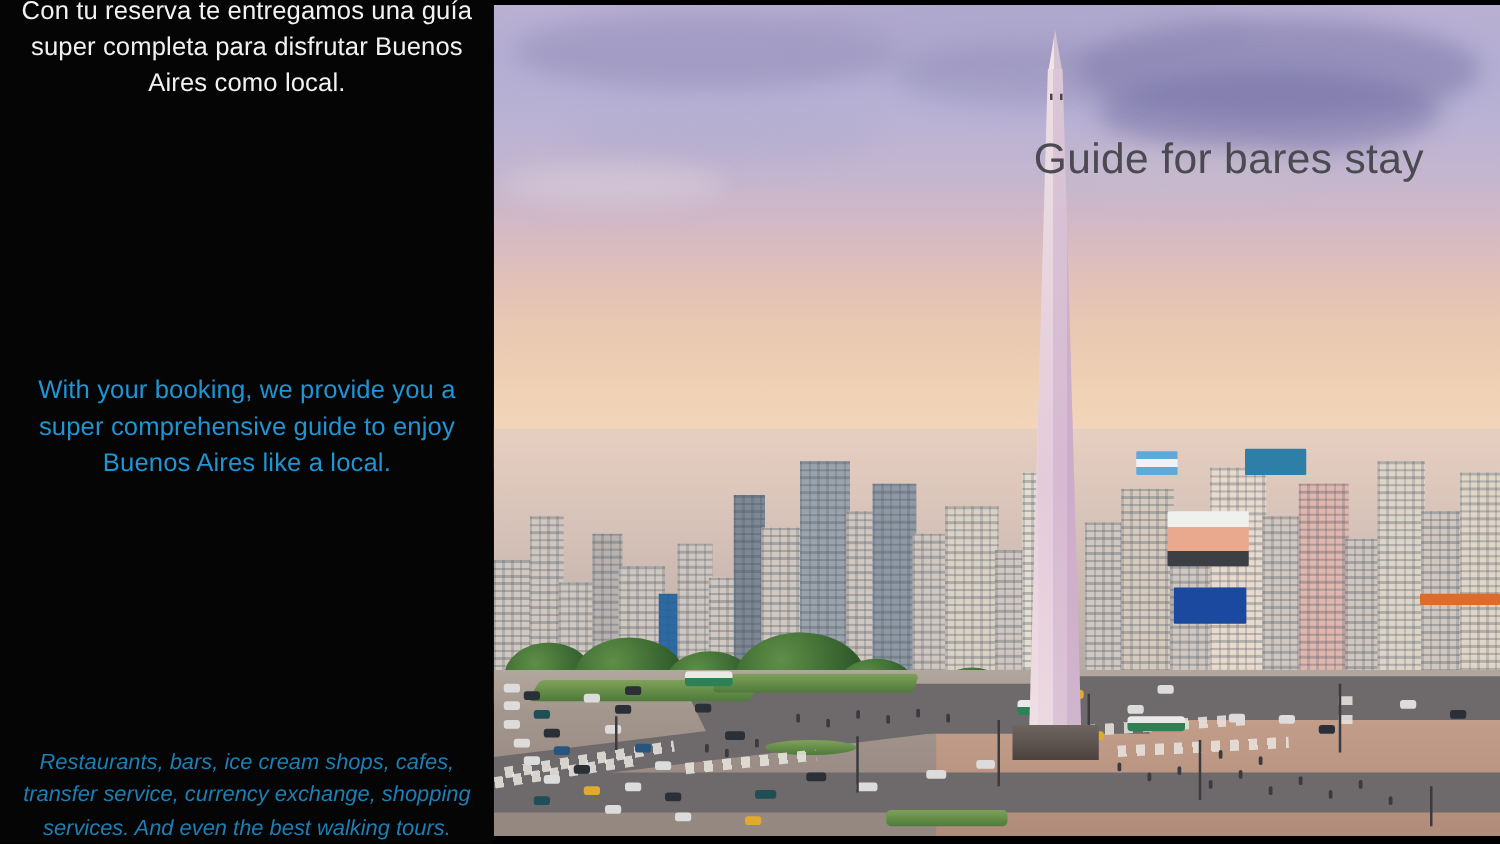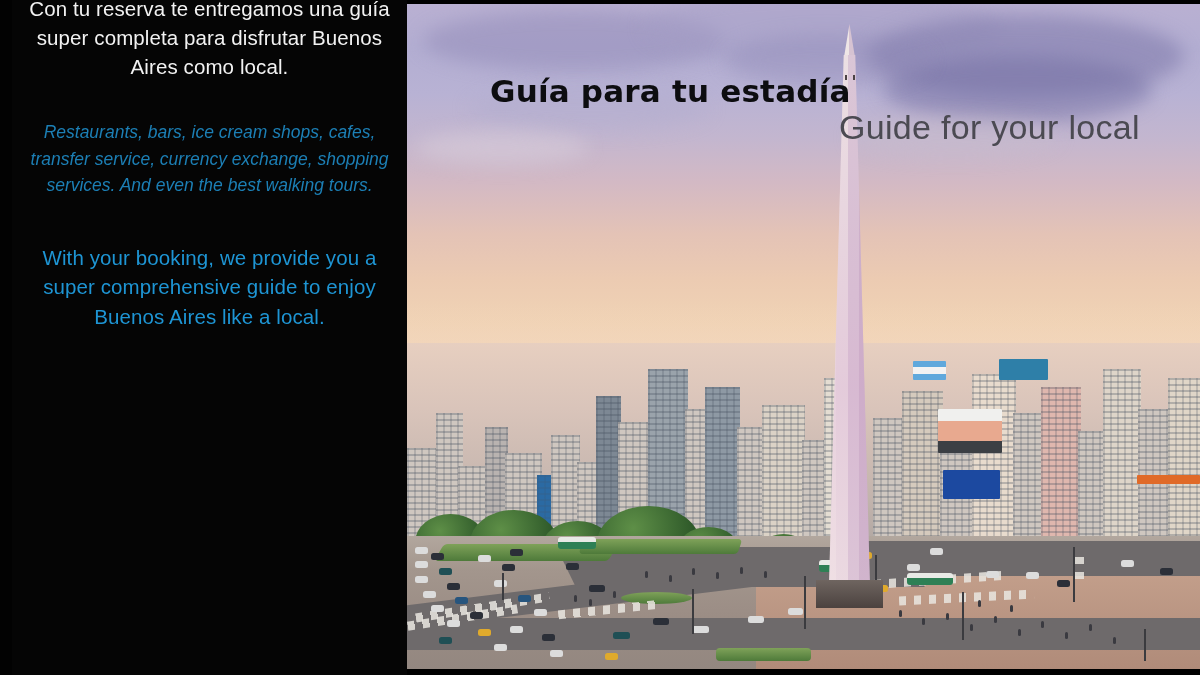--- a/index.html
+++ b/index.html
@@ -11,23 +11,22 @@
     background:#000; position:relative;
   }
   .slide{ position:absolute; inset:0; background:#020202; display:flex; }
 
   
   .text-panel{
     width:395px; height:675px; flex:0 0 395px;
     background:#050505;
     position:relative;
     padding:0 6px;
-    display:flex; flex-direction:column; justify-content:flex-start;
+    display:flex; flex-direction:column; justify-content:space-between;
     align-items:center;
-    margin-left:12px;
   }
   .para{ text-align:center; width:100%; }
   .p-es-1{
     color:#f2f2f2; font-size:20.5px; line-height:29px;
     font-weight:400; letter-spacing:.1px;
     margin-top:-6px;
   }
   .p-es-2{
     color:#f4f4f4; font-size:18.5px; line-height:27.5px;
     font-style:italic; font-weight:400;
@@ -174,22 +173,22 @@
   .bar-top{ position:absolute; left:0; right:0; top:0; height:4px; background:#000; z-index:9; }
   .bar-bot{ position:absolute; left:0; right:0; bottom:0; height:6px; background:#000; z-index:9; }
 </style>
 </head>
 <body>
 
 <div class="slide">
 
   <div class="text-panel">
     <p class="para p-es-1">Con tu reserva te entregamos una guía super completa para disfrutar Buenos Aires como local.</p>
+    <p class="para p-en-1">With your booking, we provide you a super comprehensive guide to enjoy Buenos Aires like a local.</p>
     <p class="para p-en-2">Restaurants, bars, ice cream shops, cafes, transfer service, currency exchange, shopping services. And even the best walking tours.</p>
-    <p class="para p-en-1">With your booking, we provide you a super comprehensive guide to enjoy Buenos Aires like a local.</p>
   </div>
 
   <div class="photo-wrap">
     <div class="bar-top"></div>
     <div class="bar-bot"></div>
 
     <div class="photo">
 
       <div class="sky">
         <div class="cloud c1"></div>
@@ -351,19 +350,18 @@
       <div class="obelisk">
         <div class="ob-tip"></div>
         <div class="ob-shaft"></div>
         <div class="ob-tint"></div>
         <div class="ob-win" style="left:40%;"></div>
         <div class="ob-win" style="left:58%;"></div>
         <div class="ob-base"></div>
       </div>
 
       <div class="titles">
-        <div class="t-es">Guía para tu estadía</div>
-        <div class="t-en">Guide for your local</div>
+        <div class="t-en">Guide for bares stay</div>
       </div>
 
     </div>
   </div>
 </div>
 
 </body></html>

